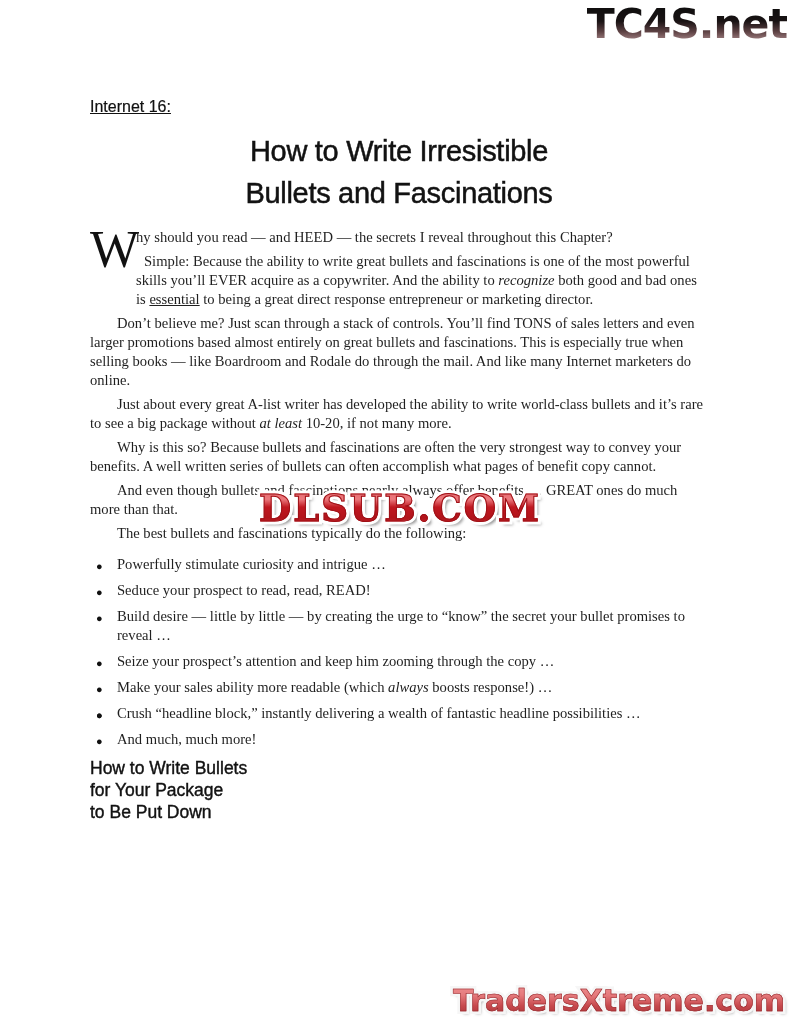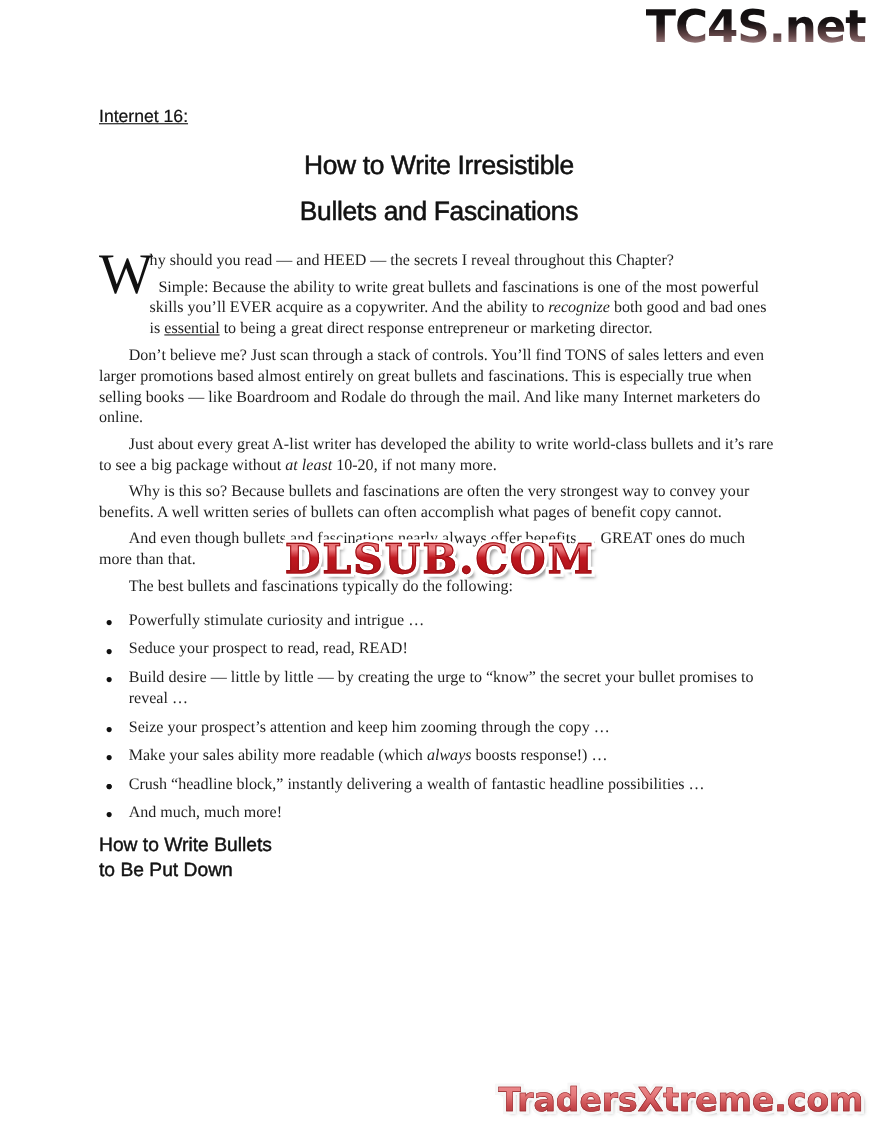--- a/index.html
+++ b/index.html
@@ -19,21 +19,21 @@
   }
   @supports (-webkit-background-clip: text){ .tc4s{color:transparent;-webkit-text-stroke:0;} }
 
   
   .content{position:absolute;left:90px;top:98px;width:618px;}
   .chapter-label{
     font-family:"Liberation Sans",sans-serif;font-size:16px;line-height:18px;
     text-decoration:underline;margin:0 0 14px 0;color:#111;-webkit-text-stroke:0.2px #111;
   }
   .doc-title{
-    font-family:"Liberation Sans",sans-serif;font-size:24px;line-height:42px;
+    font-family:"Liberation Sans",sans-serif;font-size:29px;line-height:42px;
     text-align:center;color:#121212;letter-spacing:-0.3px;-webkit-text-stroke:0.5px #121212;
     margin:0 0 14px 0;
   }
   .para{font-size:14.6px;line-height:19px;margin:5px 0 0 0;text-indent:27px;text-align:left;}
   .para.p1{margin-top:0;text-indent:0;}
   .para.p2{text-indent:8px;}
   .dropcap{
     float:left;width:46px;height:78px;font-family:"Liberation Serif",serif;
     font-size:52px;line-height:44px;color:#111;
   }
@@ -123,20 +123,21 @@
       <li><span class="dot">●</span><span><span>Build desire — little by little — by creating the urge to “know” the secret your bullet promises to reveal …</span></span></li>
       <li><span class="dot">●</span><span><span>Seize your prospect’s attention and keep him zooming through the copy …</span></span></li>
       <li><span class="dot">●</span><span><span>Make your sales ability more readable (which </span><span class="seg-i">always</span><span> boosts response!) …</span></span></li>
       <li><span class="dot">●</span></li>
       <li><span class="dot">●</span><span><span>Crush “headline block,” instantly delivering a wealth of fantastic headline possibilities …</span></span></li>
       <li><span class="dot">●</span><span><span>And much, much more!</span></span></li>
     </ul>
 
     <div class="closing">
       <div>How to Write Bullets</div>
+      <div>for Your Package</div>
       <div>to Be Put Down</div>
     </div>
 
   </div>
 
   <div class="dlsub">
     <span class="wm-outline">DLSUB.COM</span>
     <span class="wm-fill">DLSUB.COM</span>
   </div>
 

